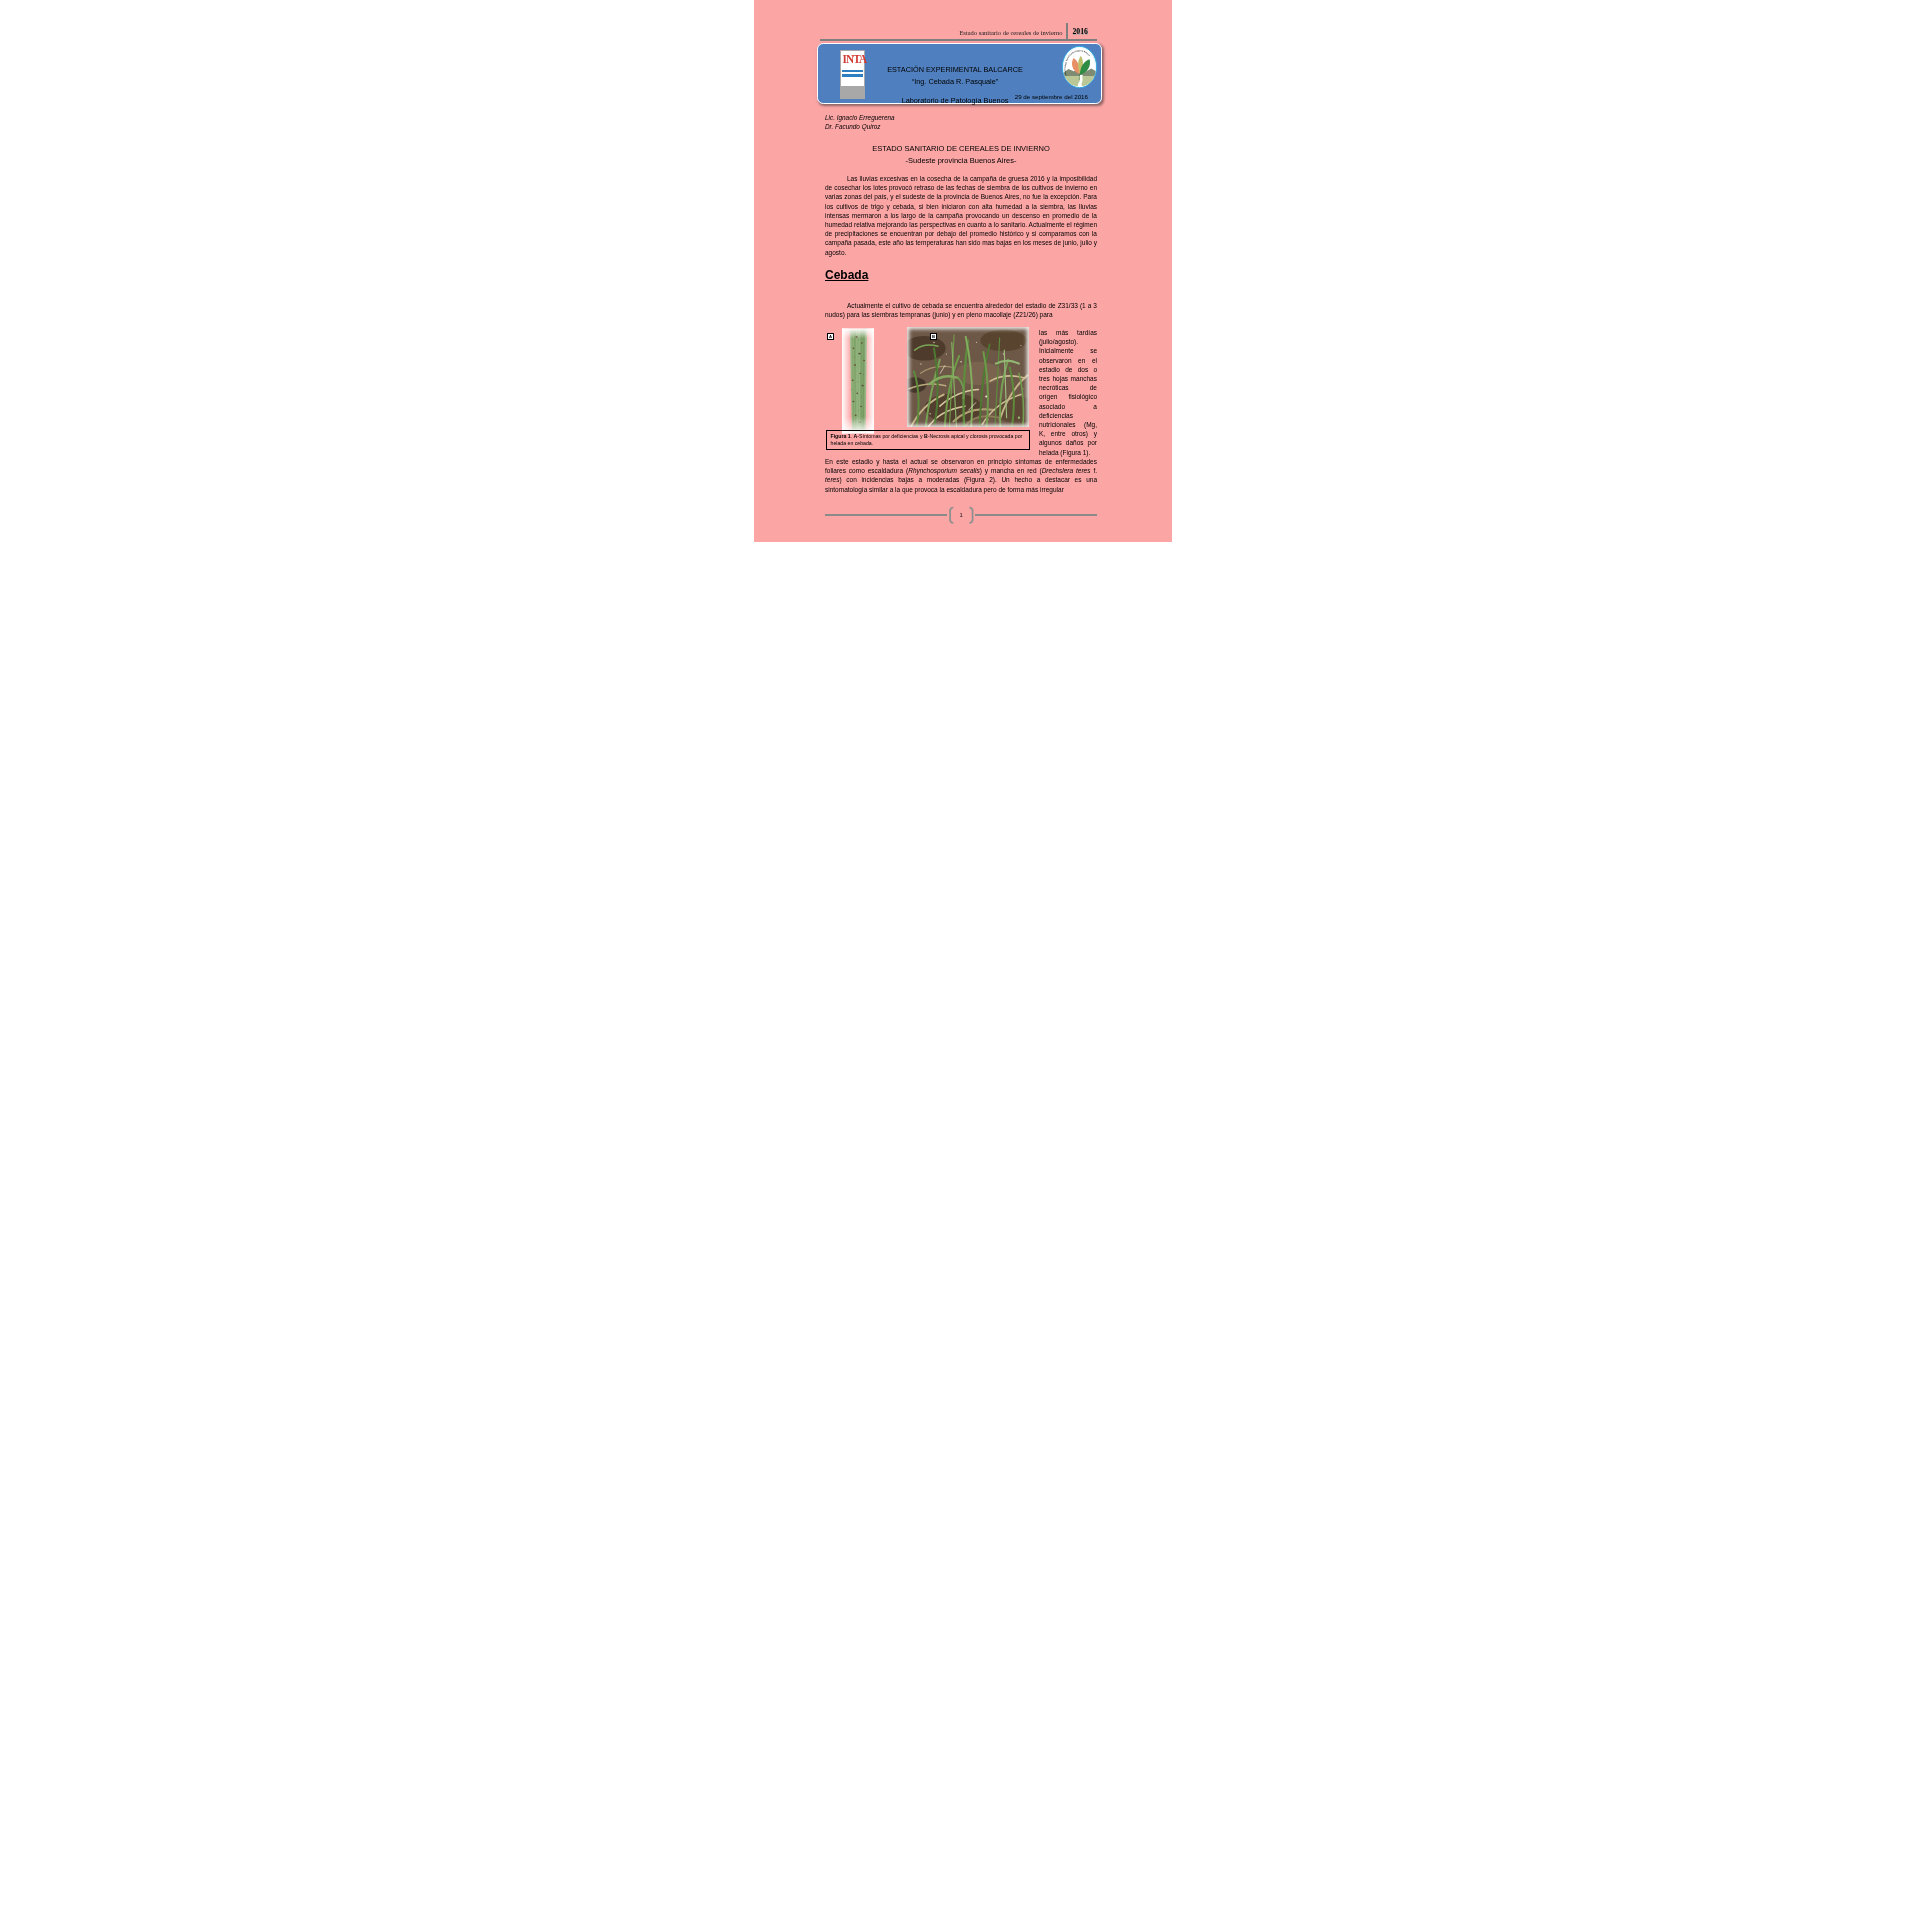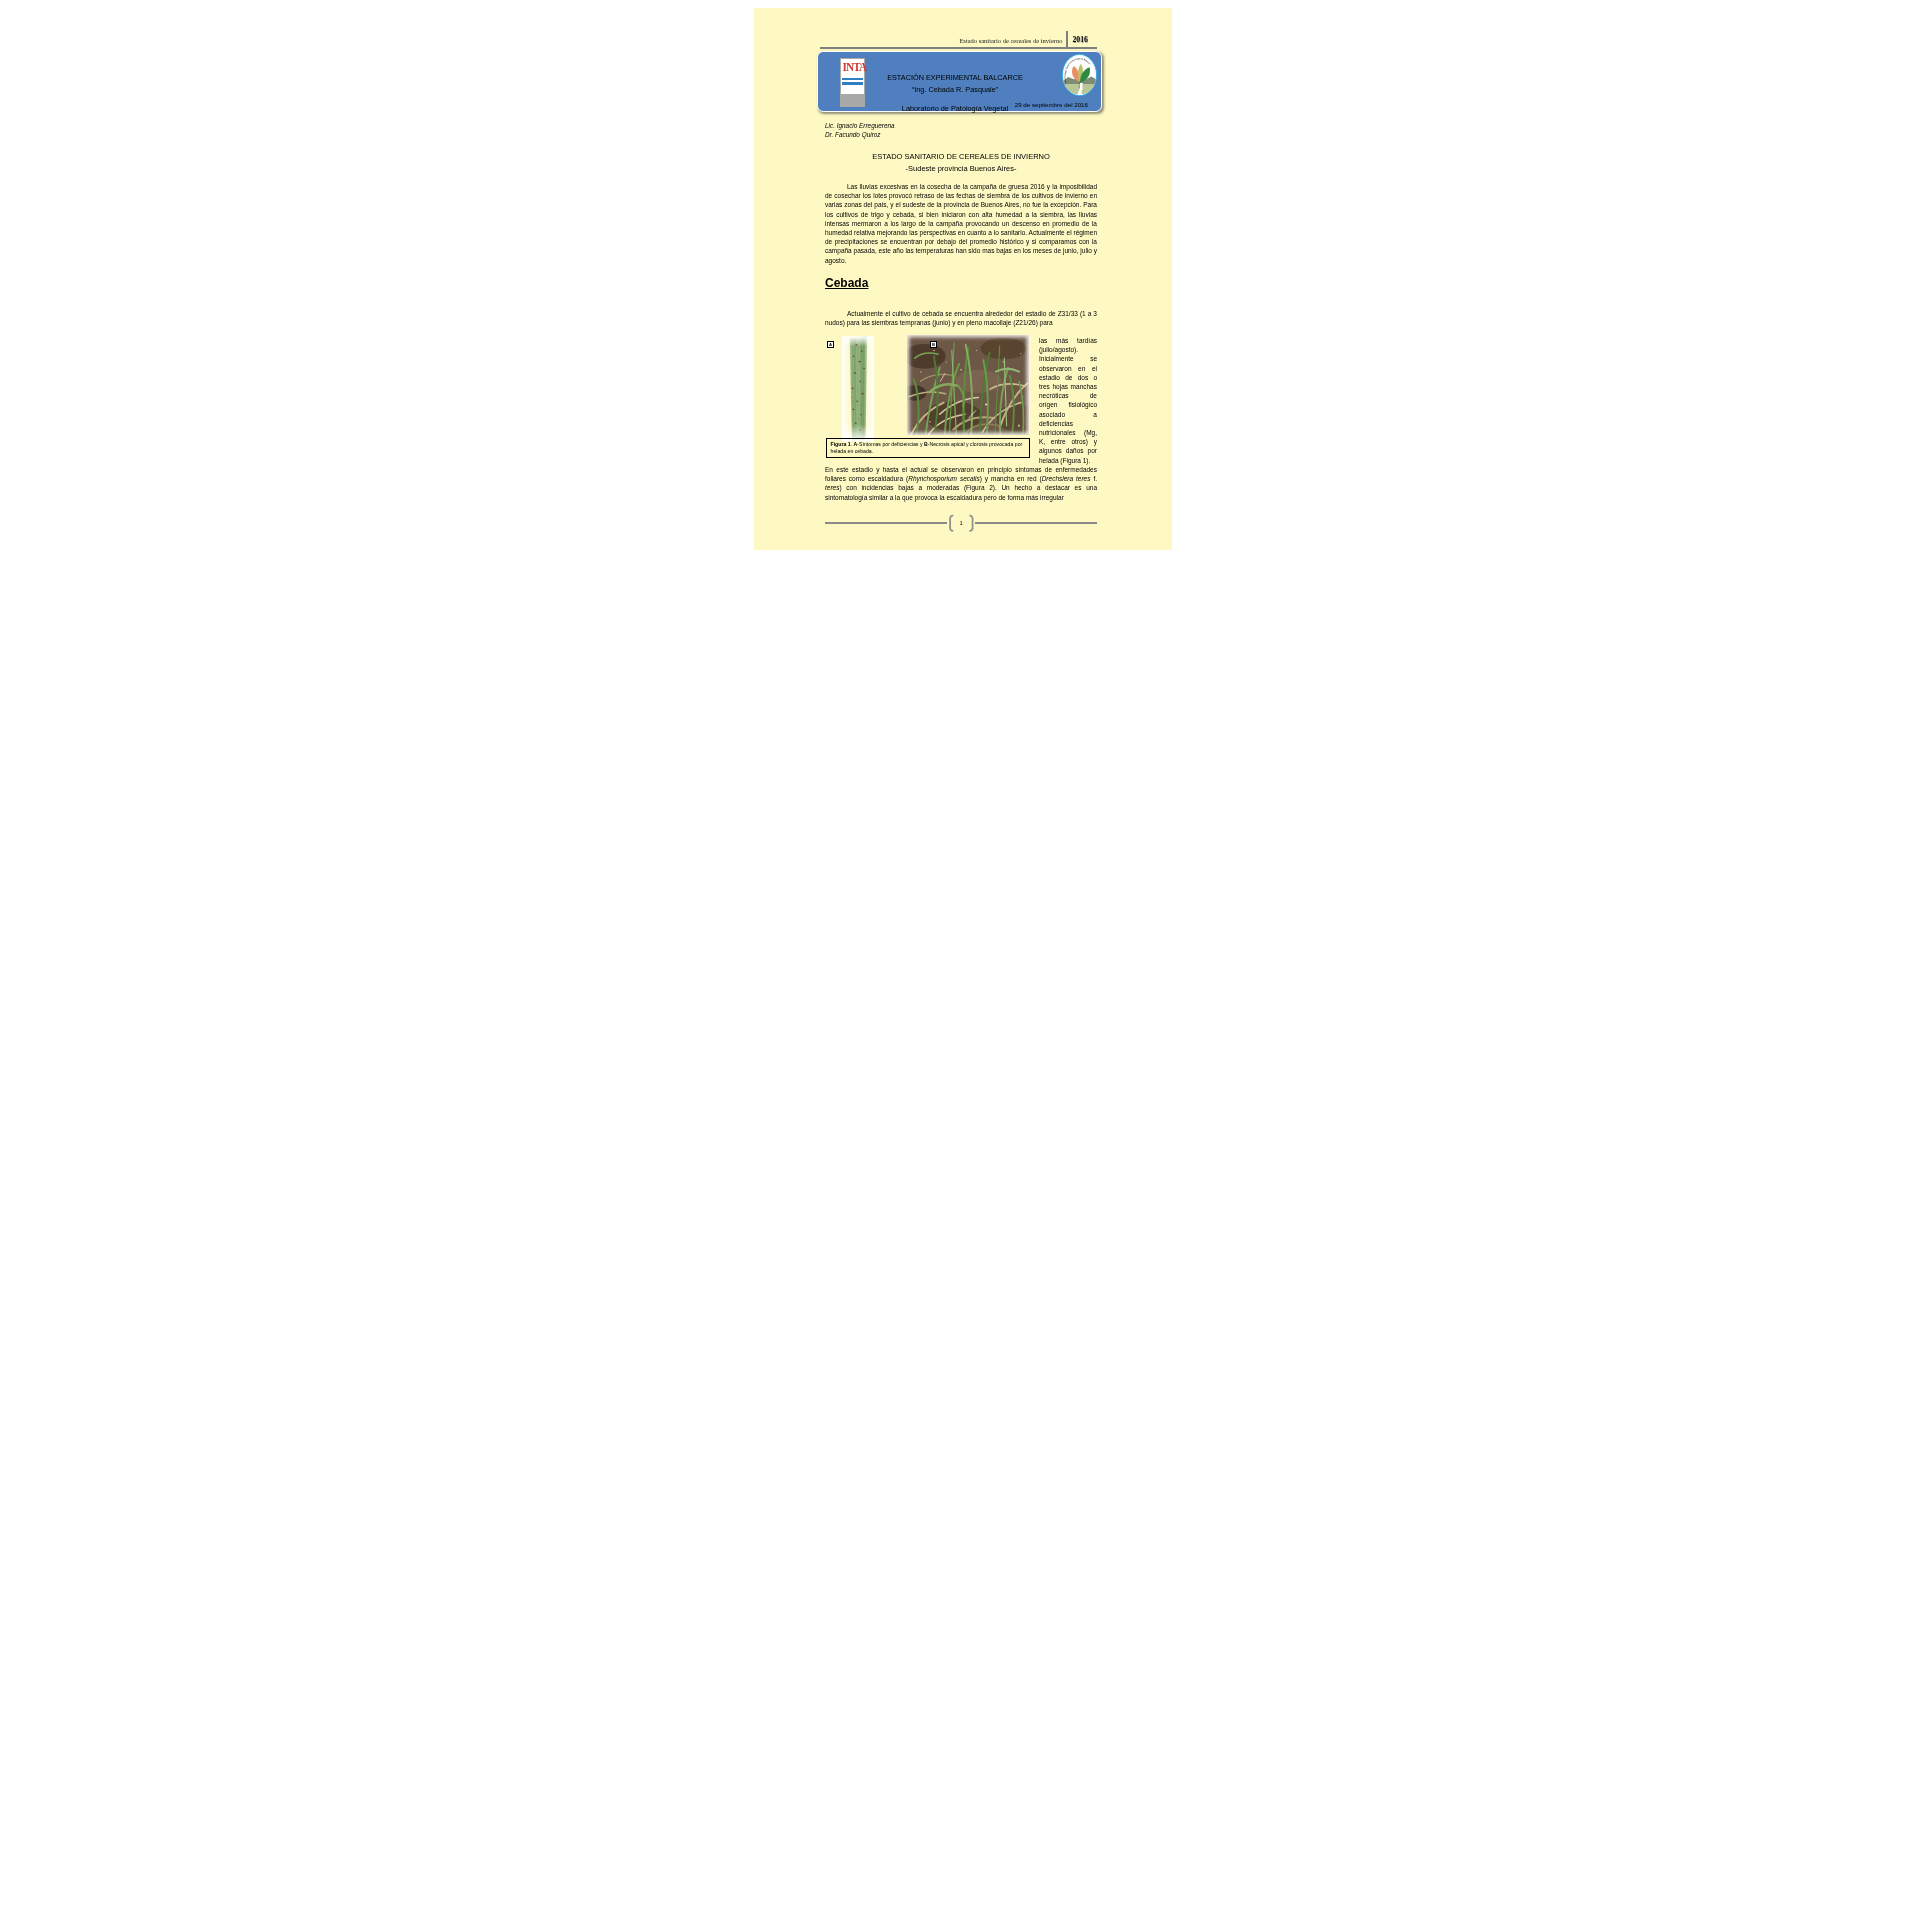--- a/index.html
+++ b/index.html
@@ -1,16 +1,16 @@
 <!DOCTYPE html>
 <html style="font-size:6.2px"><head>
 <meta charset="utf-8">
 <style>
   html,body{margin:0;padding:0;background:#fff;}
-  .page{position:relative;width:418px;height:542px;margin:8px auto;background:#fef9c3;
+  .page{position:relative;width:418px;height:542px;margin:0 auto;background:#fca5a5;
         font-family:"Liberation Sans",sans-serif;color:#000;overflow:hidden;text-decoration:underline;}
   .page *{box-sizing:border-box;}
 
   
   .hdr{position:absolute;top:21.6px;left:67px;width:276px;height:17px;
        display:flex;justify-content:flex-end;align-items:flex-end;}
   .hdr-title{font-family:"Liberation Serif",serif;font-size:6.5px;color:#1a1a1a;
              margin:0 3.9px 3.1px 0;white-space:nowrap;}
   .hdr-bar{width:1.5px;height:16px;background:#7f7f7f;}
   .hdr-year{font-family:"Liberation Serif",serif;font-size:7.7px;font-weight:bold;color:#000;
@@ -87,21 +87,21 @@
     <div class="inta">
       <div class="inta-inner">
         <div class="inta-word">INTA</div>
         <div class="inta-stripe s1"></div>
         <div class="inta-stripe s2"></div>
       </div>
     </div>
     <div class="banner-lines">
       <div class="b-l1">ESTACIÓN EXPERIMENTAL BALCARCE</div>
       <div class="b-l2">“Ing. Cebada R. Pasquale”</div>
-      <div class="b-l3">Laboratorio de Patología Vegetal</div>
+      <div class="b-l3">Laboratorio de Patología Buenos</div>
     </div>
     <div class="b-date">29 de septiembre del 2016</div>
 
     <svg class="glogo" viewBox="0 0 100 120">
       <defs>
         <clipPath id="clipE">
             <ellipse cx="50" cy="60" rx="47.5" ry="57.5"></ellipse>
           </clipPath>
         <path id="arcT" d="M 13 84 A 40 50 0 1 1 87 84" fill="none"></path>
       </defs>

